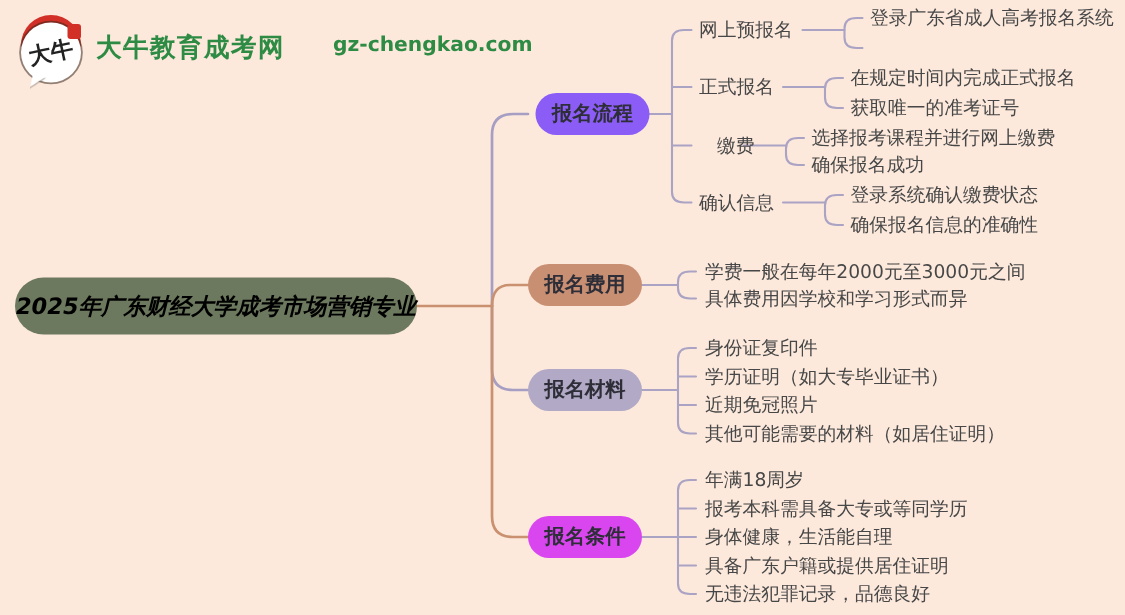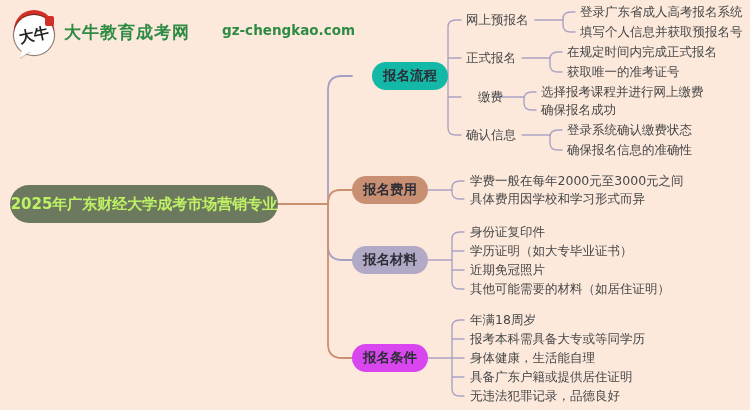--- a/index.html
+++ b/index.html
@@ -18,22 +18,22 @@
   .bubble .seal{position:absolute;right:2px;top:6px;width:9px;height:10px;background:var(--red,#d22f27);
          border-radius:2px;}
   .bubble .tail{position:absolute;left:7px;bottom:-3px;width:0;height:0;
          border-left:9px solid #fff;border-bottom:9px solid transparent;transform:rotate(12deg);
          filter:drop-shadow(0 1px 0 rgba(60,40,30,.4));}
   .logo-text{display:flex;flex-direction:row;line-height:1.15;gap:32px;}
   .logo-title{color:var(--green,#2e8b44);font-weight:bold;font-size:17px;letter-spacing:1px;}
   .logo-url{color:var(--green,#2e8b44);font-weight:bold;font-size:13.5px;}
   
   .root{position:absolute;left:10px;top:185px;width:268px;height:38px;border-radius:19px;
-        background:var(--root,#6d795e);color:#bef264;font-weight:bold;font-size:15px;
-        display:flex;align-items:center;justify-content:center;white-space:nowrap;}
+        background:var(--root,#6d795e);color:#000000;font-weight:bold;font-size:15px;
+        display:flex;align-items:center;justify-content:center;white-space:nowrap;font-style:italic;}
   .pill{position:absolute;width:76px;height:28px;border-radius:14px;color:var(--pilltext,#2e2e38);
         font-weight:bold;font-size:13.5px;display:flex;align-items:center;justify-content:center;
         white-space:nowrap;}
   .lbl{position:absolute;height:18px;line-height:18px;font-size:12.5px;color:var(--text,#474747);
         white-space:nowrap;}
   svg{position:absolute;left:0;top:0;}
 </style>
 </head>
 <body>
 
@@ -72,27 +72,26 @@
       <div class="tail"></div>
     </div>
     <div class="logo-text">
       <div class="logo-title">大牛教育成考网</div>
       <div class="logo-url">gz-chengkao.com</div>
     </div>
   </div>
 
   <div class="root">2025年广东财经大学成考市场营销专业</div>
 
-<div class="pill" style="left: 372px; top: 62px; background: #14b8a6;">报名流程</div>
+<div class="pill" style="left: 357px; top: 62px; background: #8b5cf6;">报名流程</div>
     <div class="pill" style="left: 352px; top: 176px; background: rgb(201, 143, 114);">报名费用</div>
     <div class="pill" style="left: 352px; top: 246px; background: rgb(177, 169, 197);">报名材料</div>
     <div class="pill" style="left: 352px; top: 344px; background: #d946ef;">报名条件</div>
     <div class="lbl" style="left: 466px; top: 11px;">网上预报名</div>
     <div class="lbl" style="left: 580px; top: 3px;">登录广东省成人高考报名系统</div>
-    <div class="lbl" style="left: 580px; top: 23px;">填写个人信息并获取预报名号</div>
     <div class="lbl" style="left: 466px; top: 49px;">正式报名</div>
     <div class="lbl" style="left: 567px; top: 43px;">在规定时间内完成正式报名</div>
     <div class="lbl" style="left: 567px; top: 63px;">获取唯一的准考证号</div>
     <div class="lbl" style="left: 478px; top: 88px;">缴费</div>
     <div class="lbl" style="left: 541px; top: 101px;">确保报名成功</div>
     <div class="lbl" style="left: 541px; top: 83px;">选择报考课程并进行网上缴费</div>
     <div class="lbl" style="left: 466px; top: 126px;">确认信息</div>
     <div class="lbl" style="left: 567px; top: 121px;">登录系统确认缴费状态</div>
     <div class="lbl" style="left: 567px; top: 141px;">确保报名信息的准确性</div>
     <div class="lbl" style="left: 470px; top: 172px;">学费一般在每年2000元至3000元之间</div>

